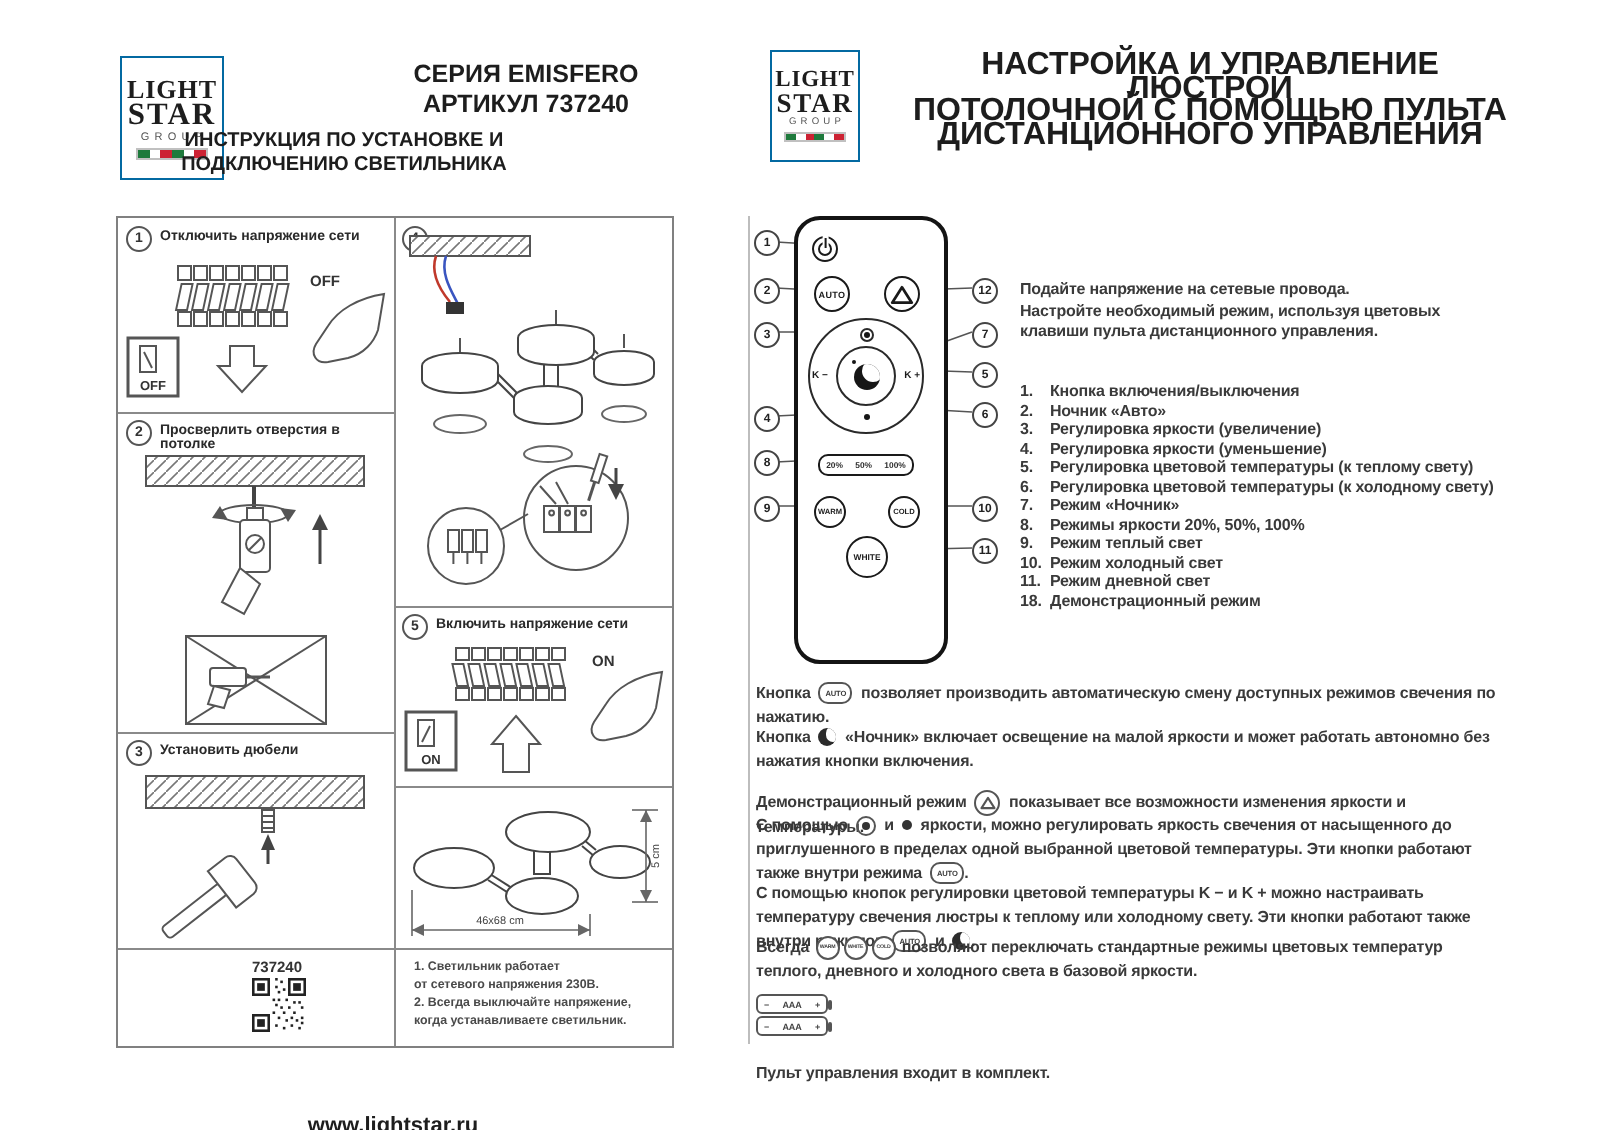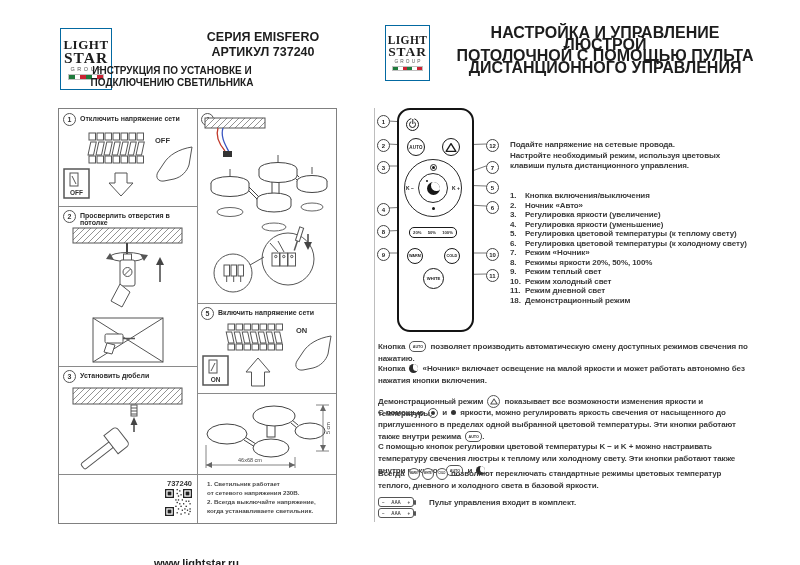--- a/index.html
+++ b/index.html
@@ -36,21 +36,21 @@
   
   .itable{position:absolute;left:58px;top:108px;width:277px;height:414px;border:1px solid #808080;}
   .tline{position:absolute;background:#8a8a8a;}
   .cell{position:absolute;overflow:hidden;}
   .cap{display:flex;align-items:flex-start;gap:4px;padding:4px 3px 0 4px;}
   .cnum{flex:0 0 auto;width:11px;height:11px;border:1px solid #555;border-radius:50%;
         font-size:7px;font-weight:bold;color:#333;display:flex;align-items:center;justify-content:center;background:#fff;}
   .ctext{font-size:7px;font-weight:bold;color:#2a2a2a;padding-top:2px;}
   .draw{position:absolute;}
 
-  .art-block{position:absolute;right:5px;top:5px;width:66px;text-align:right;}
+  .art-block{position:absolute;right:5px;top:5px;width:66px;text-align:left;}
   .art-num{font-size:7.5px;font-weight:bold;color:#333;margin-bottom:1px;}
   .notes{position:absolute;left:10px;top:5px;font-size:6.2px;line-height:9px;font-weight:bold;color:#4a4a4a;}
   .site{position:absolute;left:58px;top:557px;width:277px;text-align:center;
         font-size:11px;font-weight:bold;color:#1d1d1d;}
 
   .pagediv{position:absolute;left:374px;top:108px;width:1px;height:414px;background:#bdbdbd;}
 
   
   .rc-wrap{position:absolute;left:372px;top:105px;width:132px;height:232px;}
   .rc-lines{position:absolute;left:0;top:0;z-index:1;}
@@ -85,22 +85,22 @@
       display:flex;align-items:center;justify-content:center;font-size:6px;font-weight:bold;color:#222;z-index:3;}
 
   
   .intro{position:absolute;left:510px;top:140px;width:242px;font-size:8px;line-height:10.5px;
          font-weight:bold;color:#3a3a3a;letter-spacing:-.1px;}
   .rlist{position:absolute;left:510px;top:191px;width:246px;}
   .li-row{display:flex;height:9.5px;font-size:8px;font-weight:bold;color:#3a3a3a;letter-spacing:-.1px;}
   .li-num{width:15px;flex:none;}
   .para{position:absolute;left:378px;width:372px;font-size:8px;font-weight:bold;color:#3a3a3a;
         line-height:12px;letter-spacing:-.1px;}
-  .bat-row{position:absolute;left:378px;display:flex;align-items:flex-end;gap:15px;
-           font-size:8px;font-weight:bold;color:#3a3a3a;letter-spacing:-.1px;}
+  .bat-row{position:absolute;left:378px;display:flex;align-items:flex-start;gap:25px;
+           font-size:8px;font-weight:bold;color:#3a3a3a;letter-spacing:-.1px;flex-direction:column;}
 
   
   .i-auto{display:inline-flex;align-items:center;justify-content:center;width:15px;height:9px;border:1px solid #555;
           border-radius:5px;font-size:3.8px;font-weight:bold;vertical-align:middle;margin:0 2px;background:#fff;}
   .i-moon{display:inline-block;position:relative;width:9px;height:9px;border-radius:50%;background:#2b2b2b;
           overflow:hidden;vertical-align:middle;margin:0 2px;}
   .i-moon::after{content:"";position:absolute;left:35%;top:-12%;width:88%;height:88%;border-radius:50%;background:#fff;}
   .i-demo{display:inline-flex;align-items:center;justify-content:center;width:11px;height:11px;border:1px solid #555;
           border-radius:50%;vertical-align:middle;margin:0 2px;background:#fff;}
   .i-bright{display:inline-flex;align-items:center;justify-content:center;width:8px;height:8px;border:1px solid #555;

